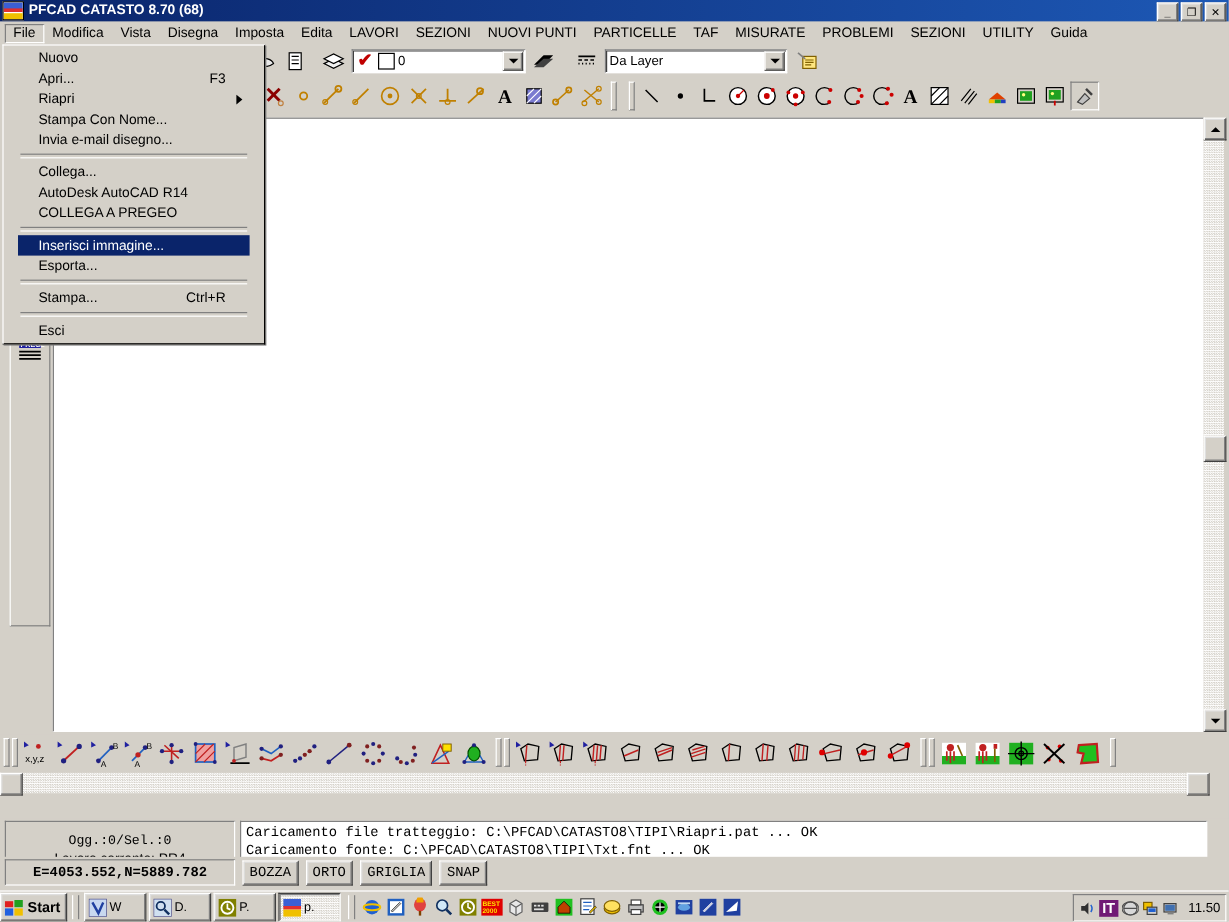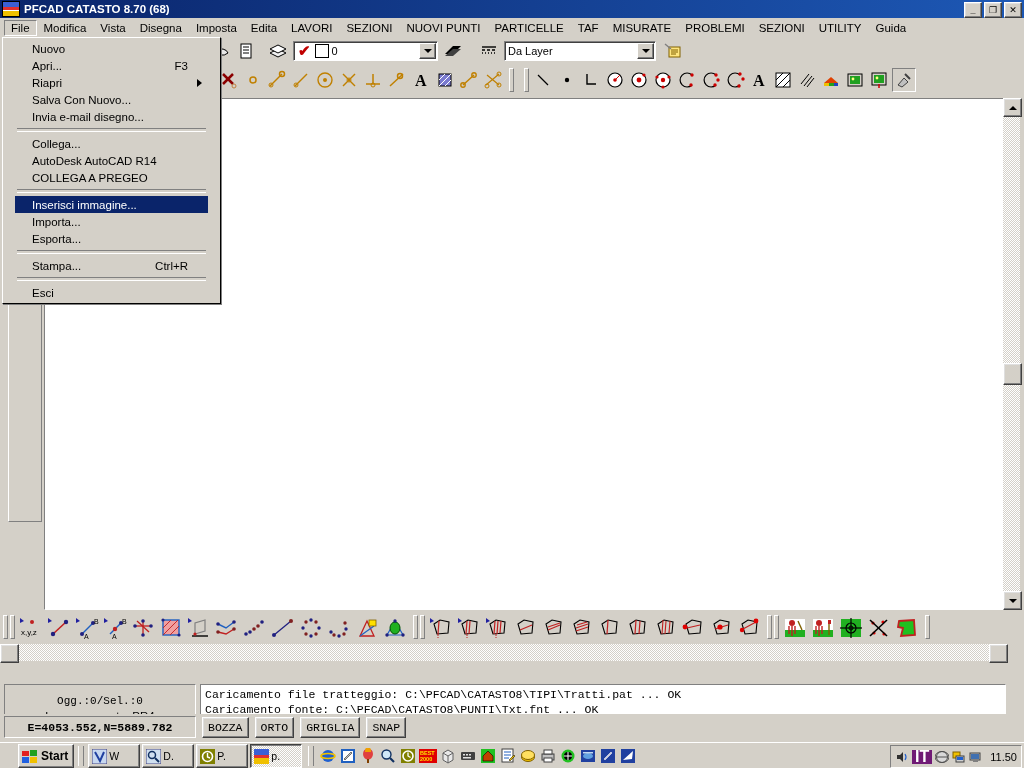--- a/index.html
+++ b/index.html
@@ -171,21 +171,21 @@
     display:flex;align-items:center;justify-content:center;
     font-family:"Liberation Mono",monospace;font-size:11.5px;font-weight:normal;color:#000;
   }
 
   
   .taskbar{
     position:absolute;left:0;top:742px;width:1024px;height:26px;background:#d4d0c8;
     border-top:1px solid #fff;display:flex;align-items:center;
   }
   .startbtn{
-    margin-left:18px;height:22px;padding:0 5px 0 3px;background:#d4d0c8;
+    margin-left:0;height:22px;padding:0 5px 0 3px;background:#d4d0c8;
     border:1px solid;border-color:#fff #404040 #404040 #fff;
     box-shadow:inset -1px -1px 0 #808080, inset 1px 1px 0 #dfdfdf;
     display:flex;align-items:center;gap:3px;font-weight:bold;font-size:12px;justify-content:space-between;
   }
   .tgrip{width:4px;height:20px;margin:0 4px;
     border-left:1px solid #fff;border-right:1px solid #808080;}
   .taskbtn{
     height:22px;min-width:44px;padding:0 3px;margin-right:2px;background:#d4d0c8;
     border:1px solid;border-color:#fff #404040 #404040 #fff;
     box-shadow:inset -1px -1px 0 #808080, inset 1px 1px 0 #dfdfdf;
@@ -897,22 +897,22 @@
         <i class="rt"></i>
       </div>
   </div>
 
   <div class="statusblock">
     <div class="infopanel">
       <div class="l1">Ogg.:0/Sel.:0</div>
       <div class="l2">Lavoro corrente: PR4</div>
     </div>
     <div class="cmdarea">
-      <div>Caricamento file tratteggio: C:\PFCAD\CATASTO8\TIPI\Tratti.pat ... OK</div>
-      <div>Caricamento fonte: C:\PFCAD\CATASTO8\PUNTI\Txt.fnt ... OK</div>
+      <div>Caricamento file tratteggio: C:\PFCAD\CATASTO8\TIPI\Riapri.pat ... OK</div>
+      <div>Caricamento fonte: C:\PFCAD\CATASTO8\TIPI\Txt.fnt ... OK</div>
     </div>
 
   </div>
 
   <div class="coordbar">
     <div class="coordbox">E=4053.552,N=5889.782</div>
     <div class="modebtn">BOZZA</div>
     <div class="modebtn">ORTO</div>
     <div class="modebtn">GRIGLIA</div>
     <div class="modebtn">SNAP</div>
@@ -1084,21 +1084,21 @@
         </svg>
       </div>
 
     <div class="tray">
       <span>
           <svg width="14" height="14" viewBox="0 0 14 14">
             <path d="M2 5 L5 5 L8 2 L8 12 L5 9 L2 9 Z" fill="#303030"></path>
             <path d="M10 4 q2 3 0 6" stroke="#2060d0" stroke-width="1.2" fill="none"></path>
           </svg>
         </span>
-      <span style="background:#701a75;color:#fff;font-size:16px;font-weight:bold;padding:1px 3px;line-height:12px;display:inline-block;"><span>IT</span></span>
+      <span style="background:#701a75;color:#fff;font-size:12px;font-weight:bold;padding:1px 3px;line-height:12px;display:inline-block;"><span>IT</span></span>
       <span>
           <svg width="14" height="14" viewBox="0 0 14 14">
             <circle cx="7" cy="7" r="5.5" fill="#d8d8d8" stroke="#505050"></circle>
             <path d="M1.5 7 h11 M7 1.5 a7 5.5 0 0 1 0 11 a7 5.5 0 0 1 0 -11" fill="none" stroke="#505050"></path>
           </svg>
         </span>
       <span>
           <svg width="14" height="14" viewBox="0 0 14 14">
             <rect x="1" y="2" width="7" height="6" fill="#f0c000" stroke="#806000"></rect>
             <rect x="4" y="6" width="8" height="6" fill="#d0d0d0" stroke="#404040"></rect>
@@ -1122,41 +1122,38 @@
       </div>
     <div class="dd-item">
         <span>Apri...</span>
         <span class="acc">F3</span>
       </div>
     <div class="dd-item">
         <span>Riapri</span>
         <span class="sub"></span>
       </div>
     <div class="dd-item">
-        <span>Salva Con Nuovo...</span>
+        <span>Stampa Con Nome...</span>
       </div>
     <div class="dd-item">
         <span>Invia e-mail disegno...</span>
       </div>
     <div class="dd-sep"></div>
     <div class="dd-item">
         <span>Collega...</span>
       </div>
     <div class="dd-item">
         <span>AutoDesk AutoCAD R14</span>
       </div>
     <div class="dd-item">
         <span>COLLEGA A PREGEO</span>
       </div>
     <div class="dd-sep"></div>
     <div class="dd-item sel">
         <span>Inserisci immagine...</span>
-      </div>
-    <div class="dd-item">
-        <span>Importa...</span>
       </div>
     <div class="dd-item">
         <span>Esporta...</span>
       </div>
     <div class="dd-sep"></div>
     <div class="dd-item">
         <span>Stampa...</span>
         <span class="acc">Ctrl+R</span>
       </div>
     <div class="dd-sep"></div>

